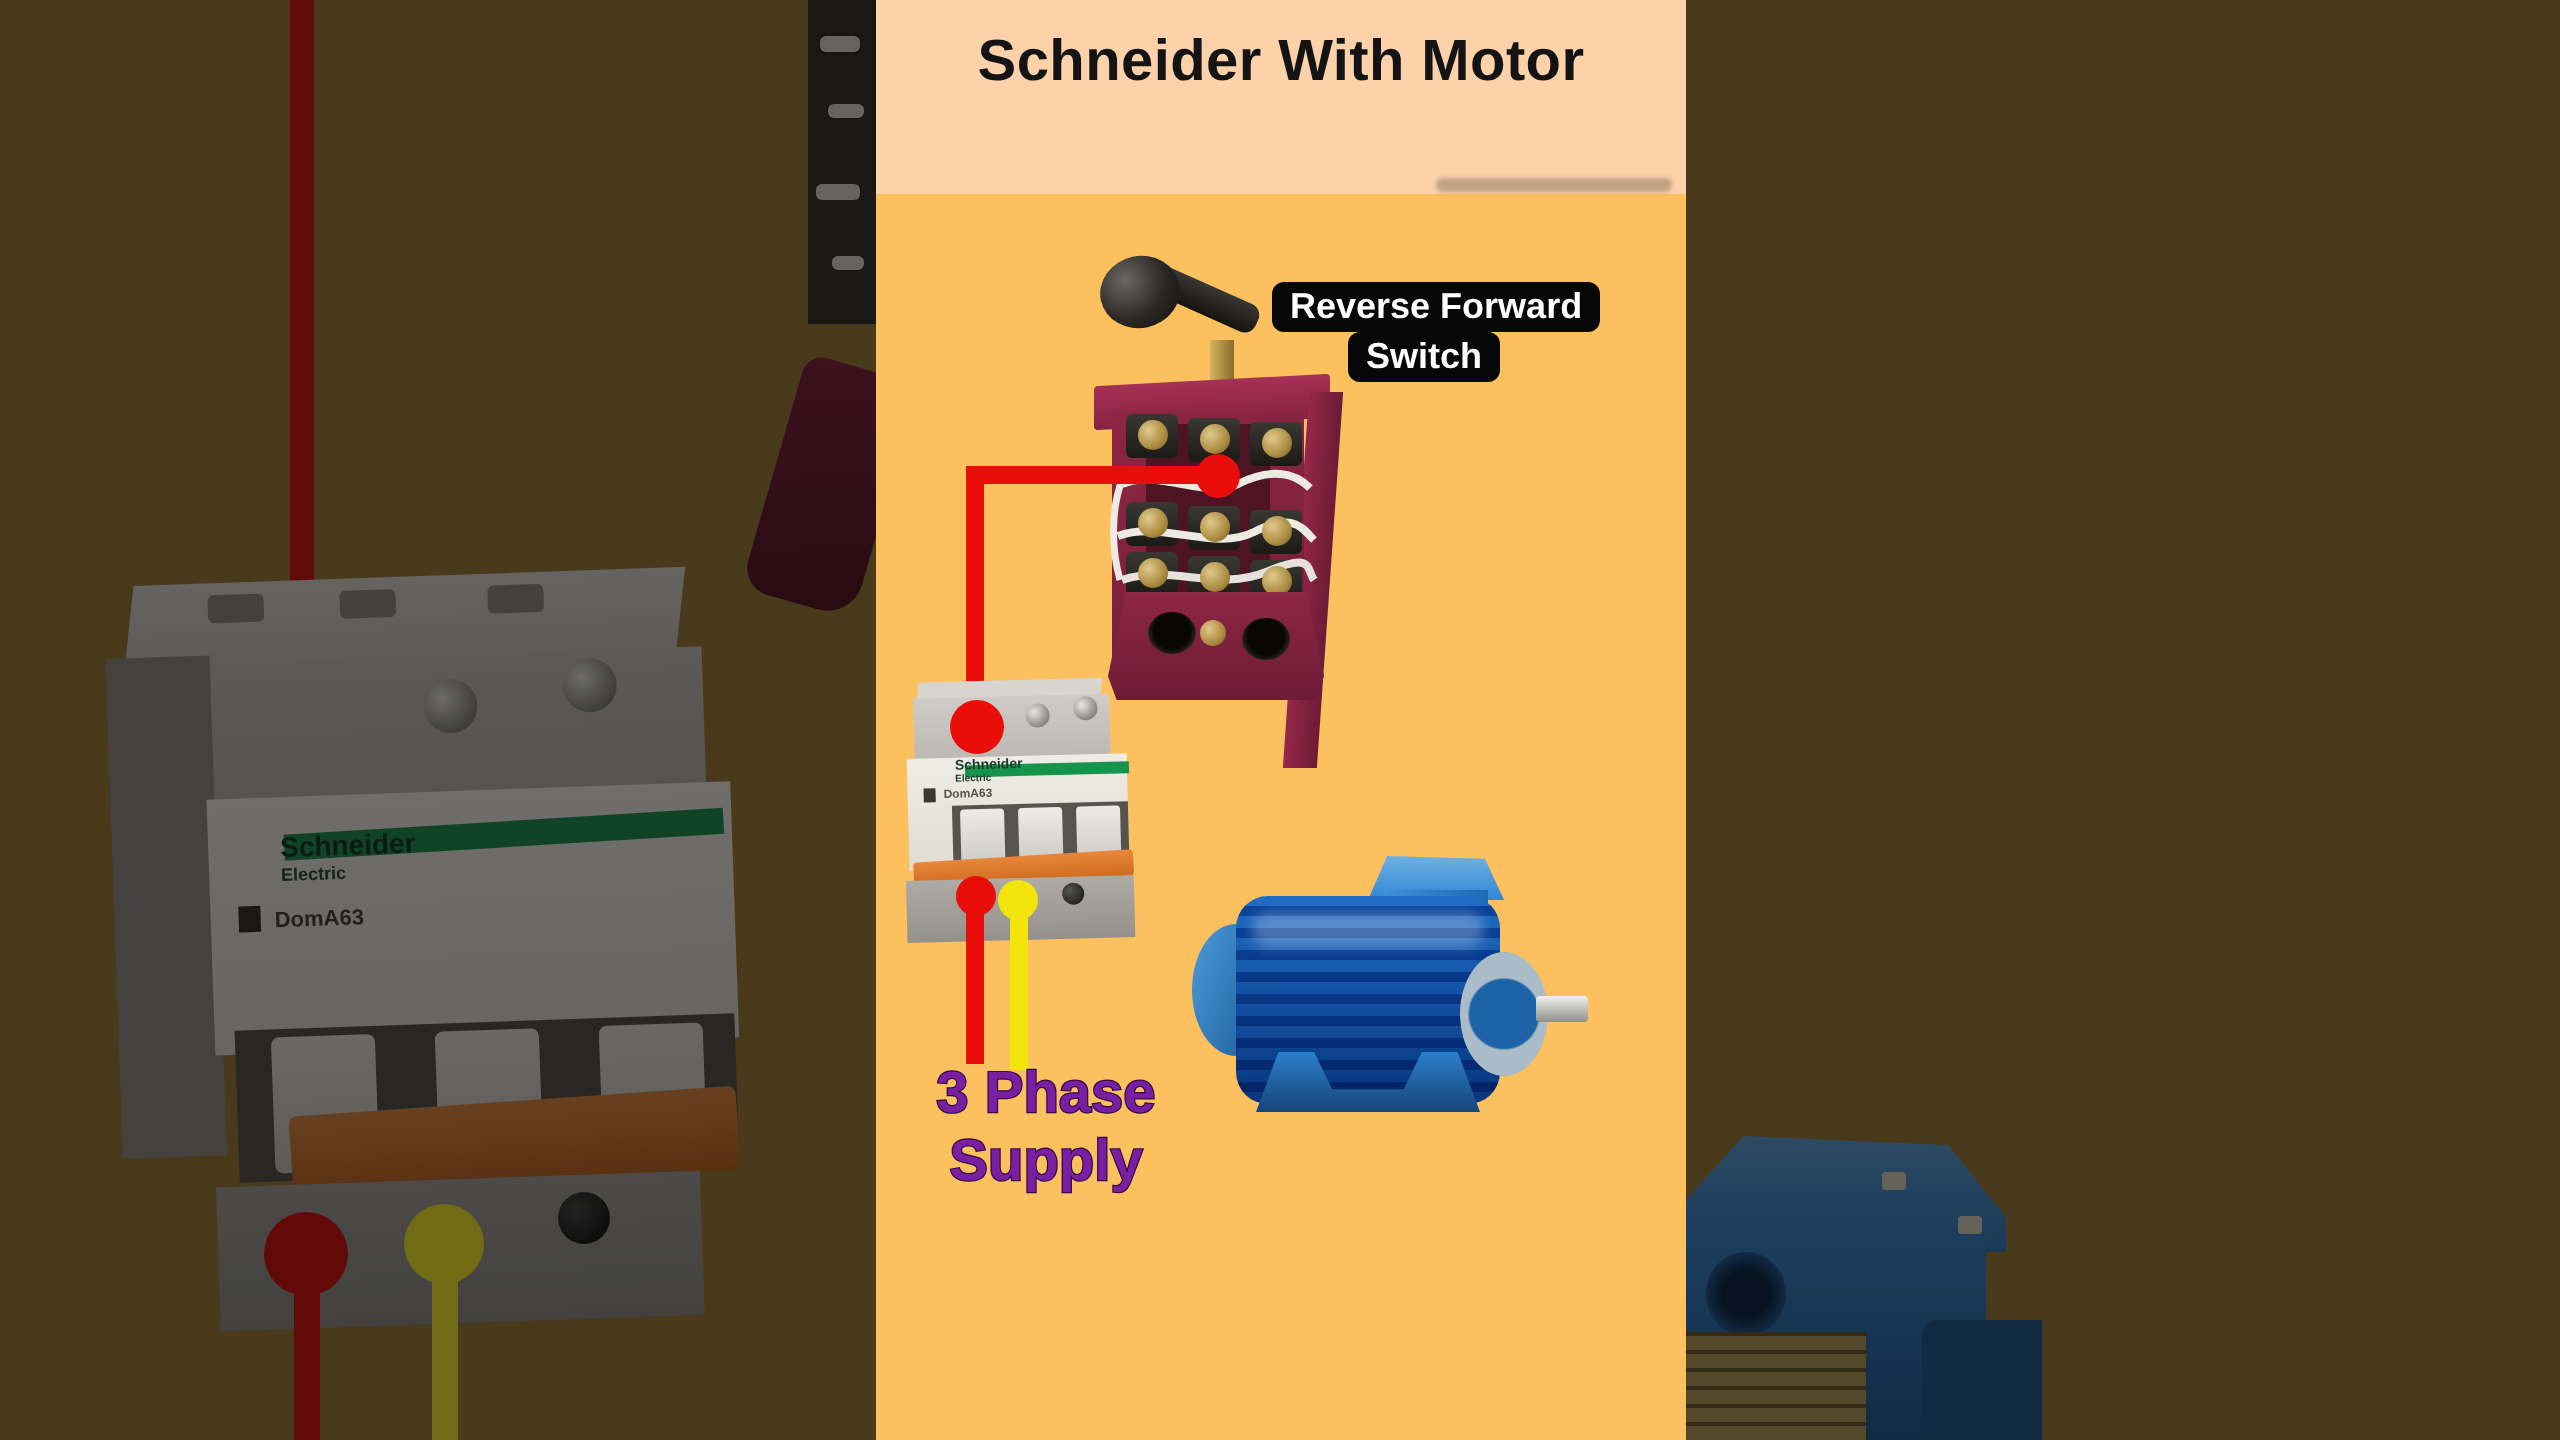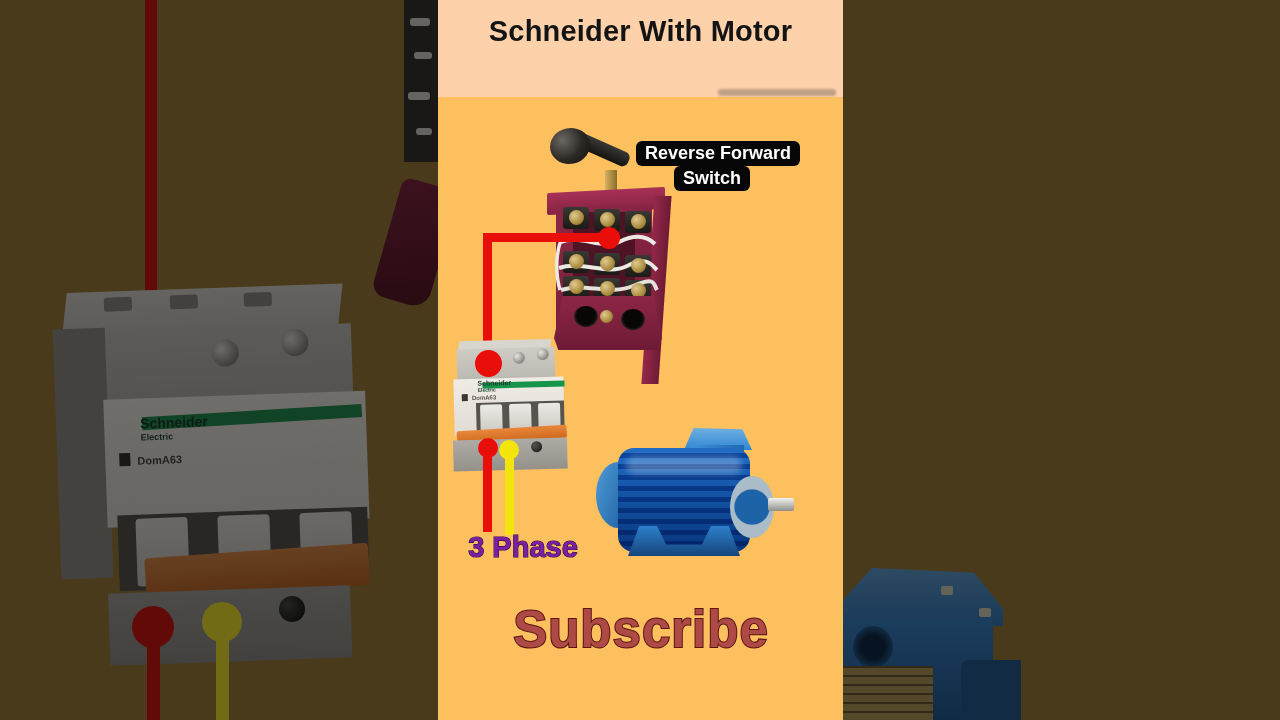--- a/index.html
+++ b/index.html
@@ -250,31 +250,31 @@
     </div>
 
     <div class="abs dot" id="dot-cb-top"></div>
     <div class="abs wred2"></div>
     <div class="abs wyel2"></div>
     <div class="abs dot" id="dot-cb-r"></div>
     <div class="abs dot" id="dot-cb-y"></div>
 
     <div class="abs cap-txt" id="supply">
       <div>3 Phase</div>
+      <div>Supply</div>
     </div>
 
     <div class="abs motor">
       <div class="abs lid"></div>
       <div class="abs tbox"></div>
       <div class="abs plate"></div>
       <div class="abs bell"></div>
       <div class="abs body"></div>
       <div class="abs sheen"></div>
       <div class="abs cap"></div>
       <div class="abs shaft"></div>
       <div class="abs base"></div>
     </div>
 
 
-    <div class="abs" id="subscribe">Subscribe</div>
   </div>
 
 </div>
 
 </body></html>

